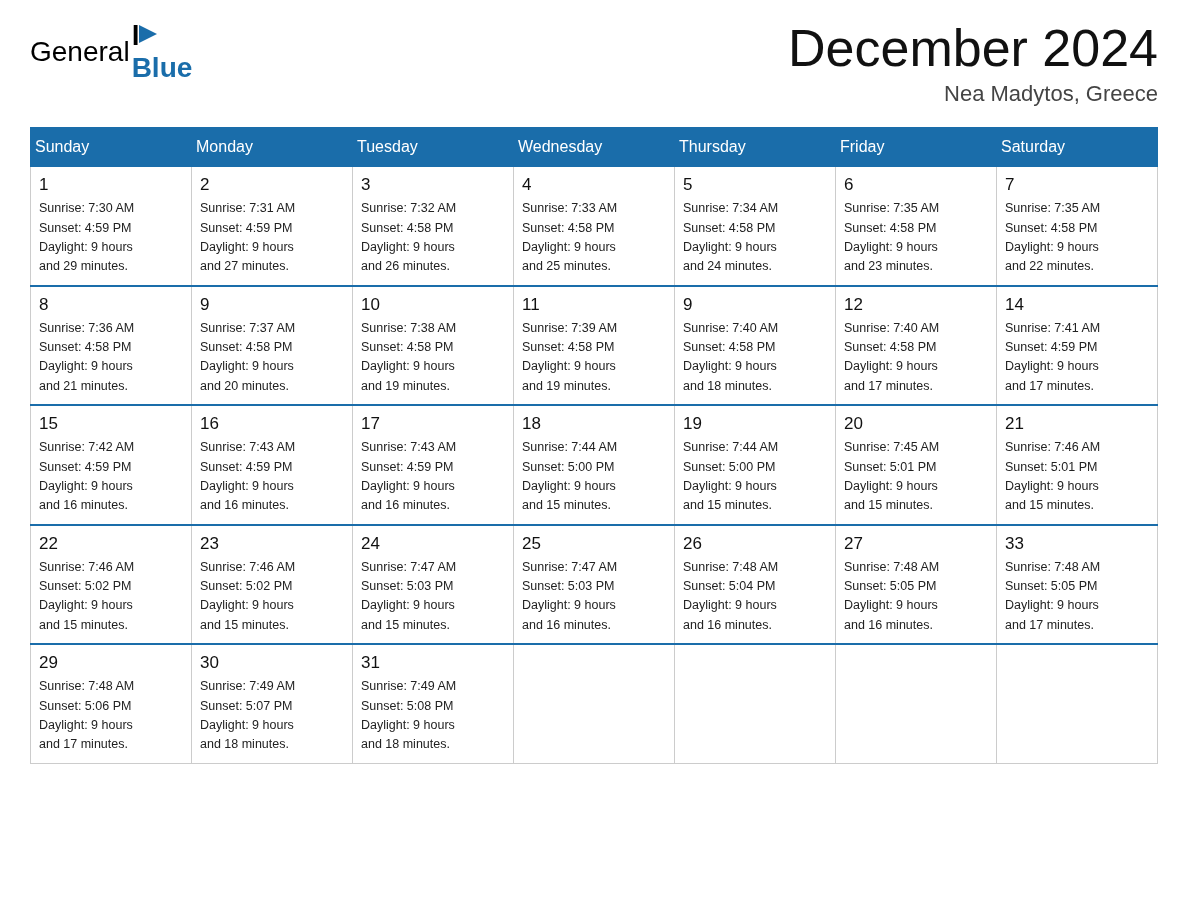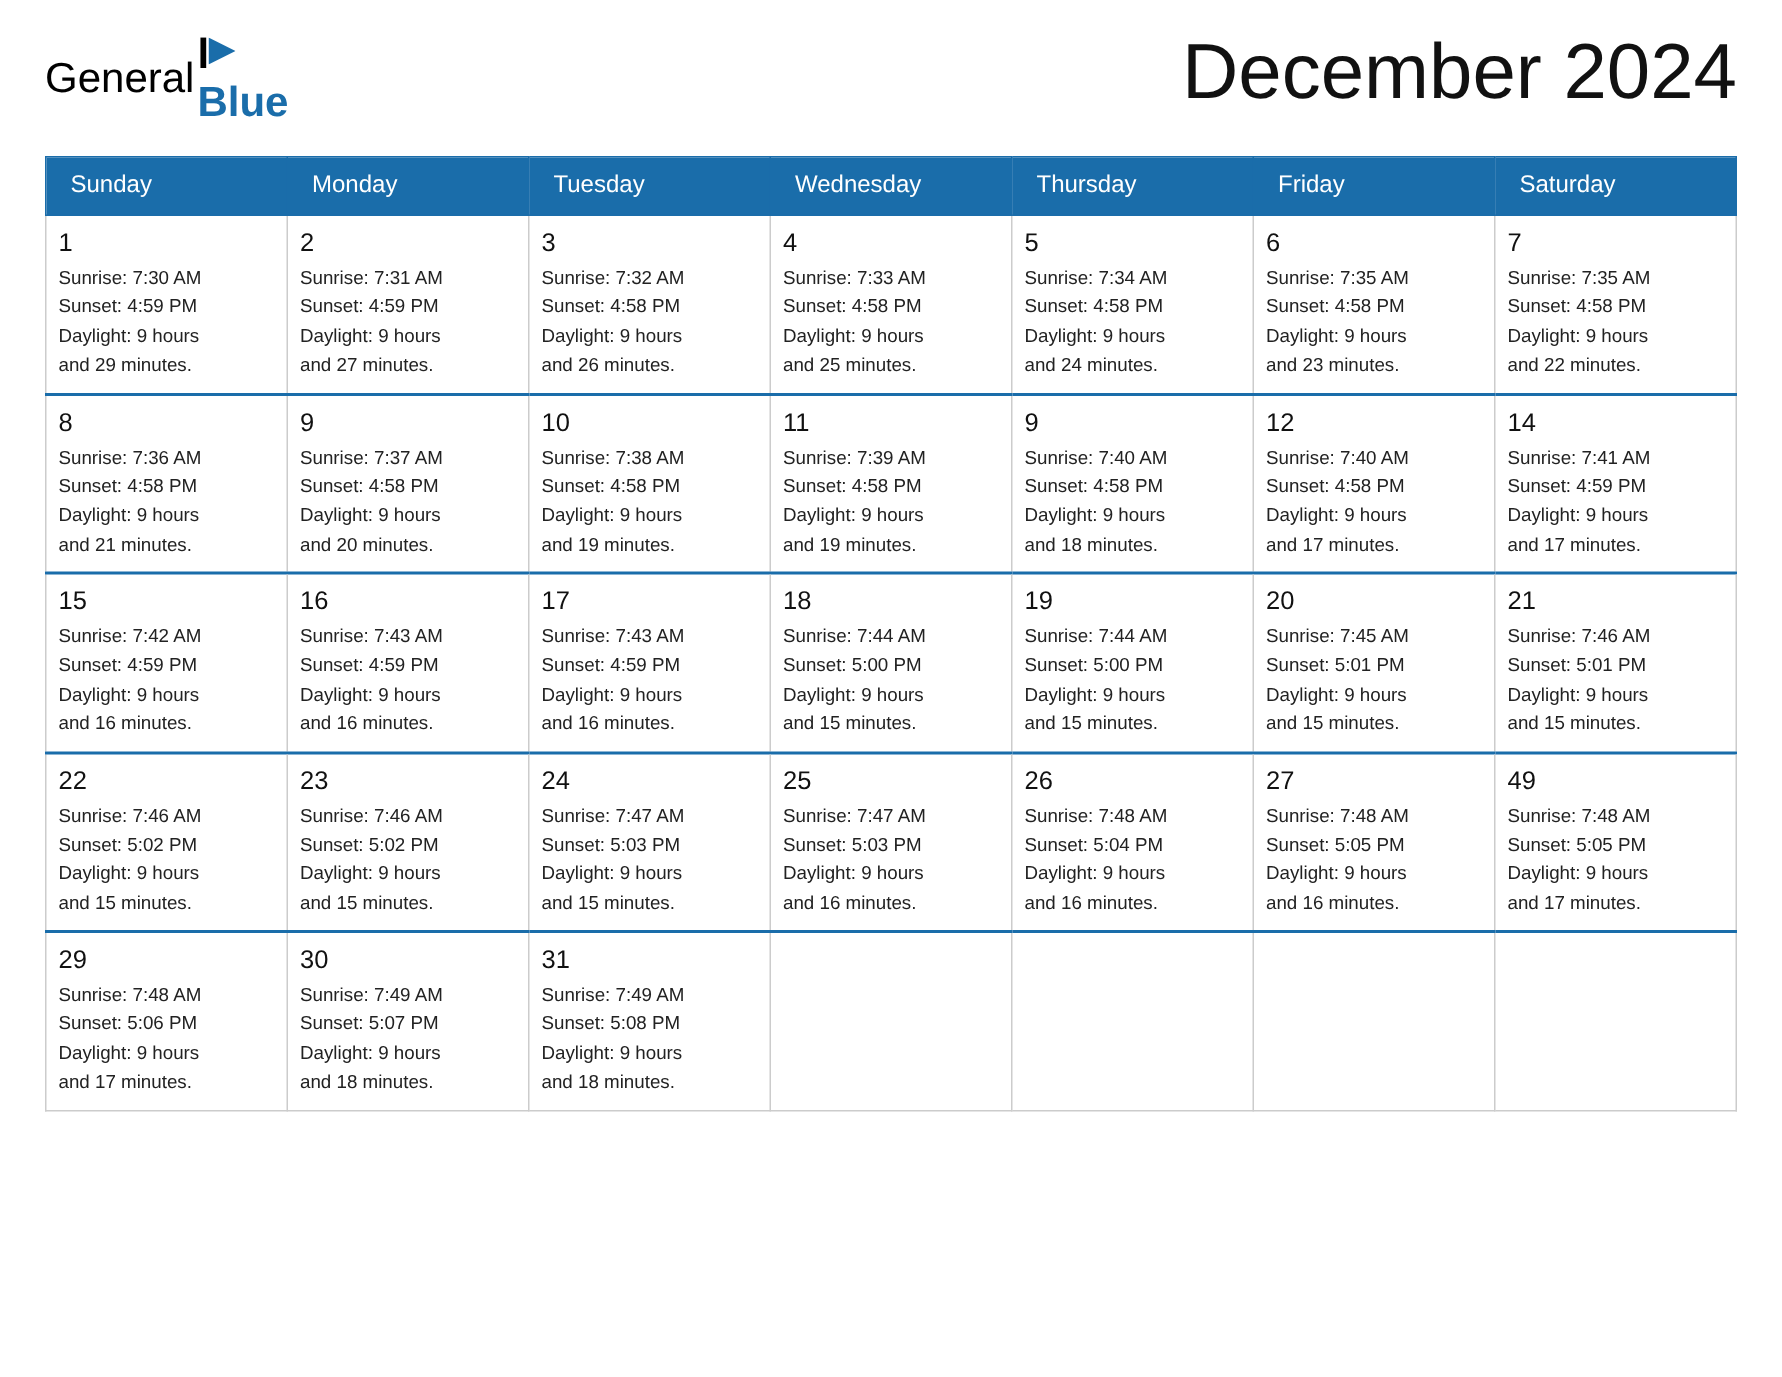--- a/index.html
+++ b/index.html
@@ -59,21 +59,21 @@
     .calendar-table {
       width: 100%;
       border-collapse: collapse;
       table-layout: fixed;
     }
     .calendar-table th {
       background-color: #1a6daa;
       color: #fff;
       font-size: 16px;
       font-weight: normal;
-      padding: 10px 16px;
+      padding: 10px 4px;
       text-align: left;
       border: 1px solid #1a6daa;
     }
     .calendar-table td {
       vertical-align: top;
       padding: 8px;
       border: 1px solid #ccc;
       font-size: 13px;
       color: #222;
       height: 110px;
@@ -112,20 +112,21 @@
               <polygon points="0,0 18,9 0,18" fill="#1a6daa"></polygon>
             </svg>
           </div>
         </div>
         <span class="logo-blue-word">Blue</span>
       </div>
     </div>
   </div>
   <div class="title-area">
     <div class="month-title">December 2024</div>
+    <div class="location-title">Nea Madytos, Greece</div>
   </div>
 </div>
 
 <table class="calendar-table">
   <thead>
     <tr id="header-row">
     <th>Sunday</th>
         <th>Monday</th>
         <th>Tuesday</th>
         <th>Wednesday</th>
@@ -244,21 +245,21 @@
         </td>
         <td>
           <span class="day-number">26</span>
           <div class="day-info">Sunrise: 7:48 AM<br>Sunset: 5:04 PM<br>Daylight: 9 hours<br>and 16 minutes.</div>
         </td>
         <td>
           <span class="day-number">27</span>
           <div class="day-info">Sunrise: 7:48 AM<br>Sunset: 5:05 PM<br>Daylight: 9 hours<br>and 16 minutes.</div>
         </td>
         <td>
-          <span class="day-number">49</span>
+          <span class="day-number">33</span>
           <div class="day-info">Sunrise: 7:48 AM<br>Sunset: 5:05 PM<br>Daylight: 9 hours<br>and 17 minutes.</div>
         </td>
       </tr>
       <tr class="row-divider">
         <td>
           <span class="day-number">29</span>
           <div class="day-info">Sunrise: 7:48 AM<br>Sunset: 5:06 PM<br>Daylight: 9 hours<br>and 17 minutes.</div>
         </td>
         <td>
           <span class="day-number">30</span>

